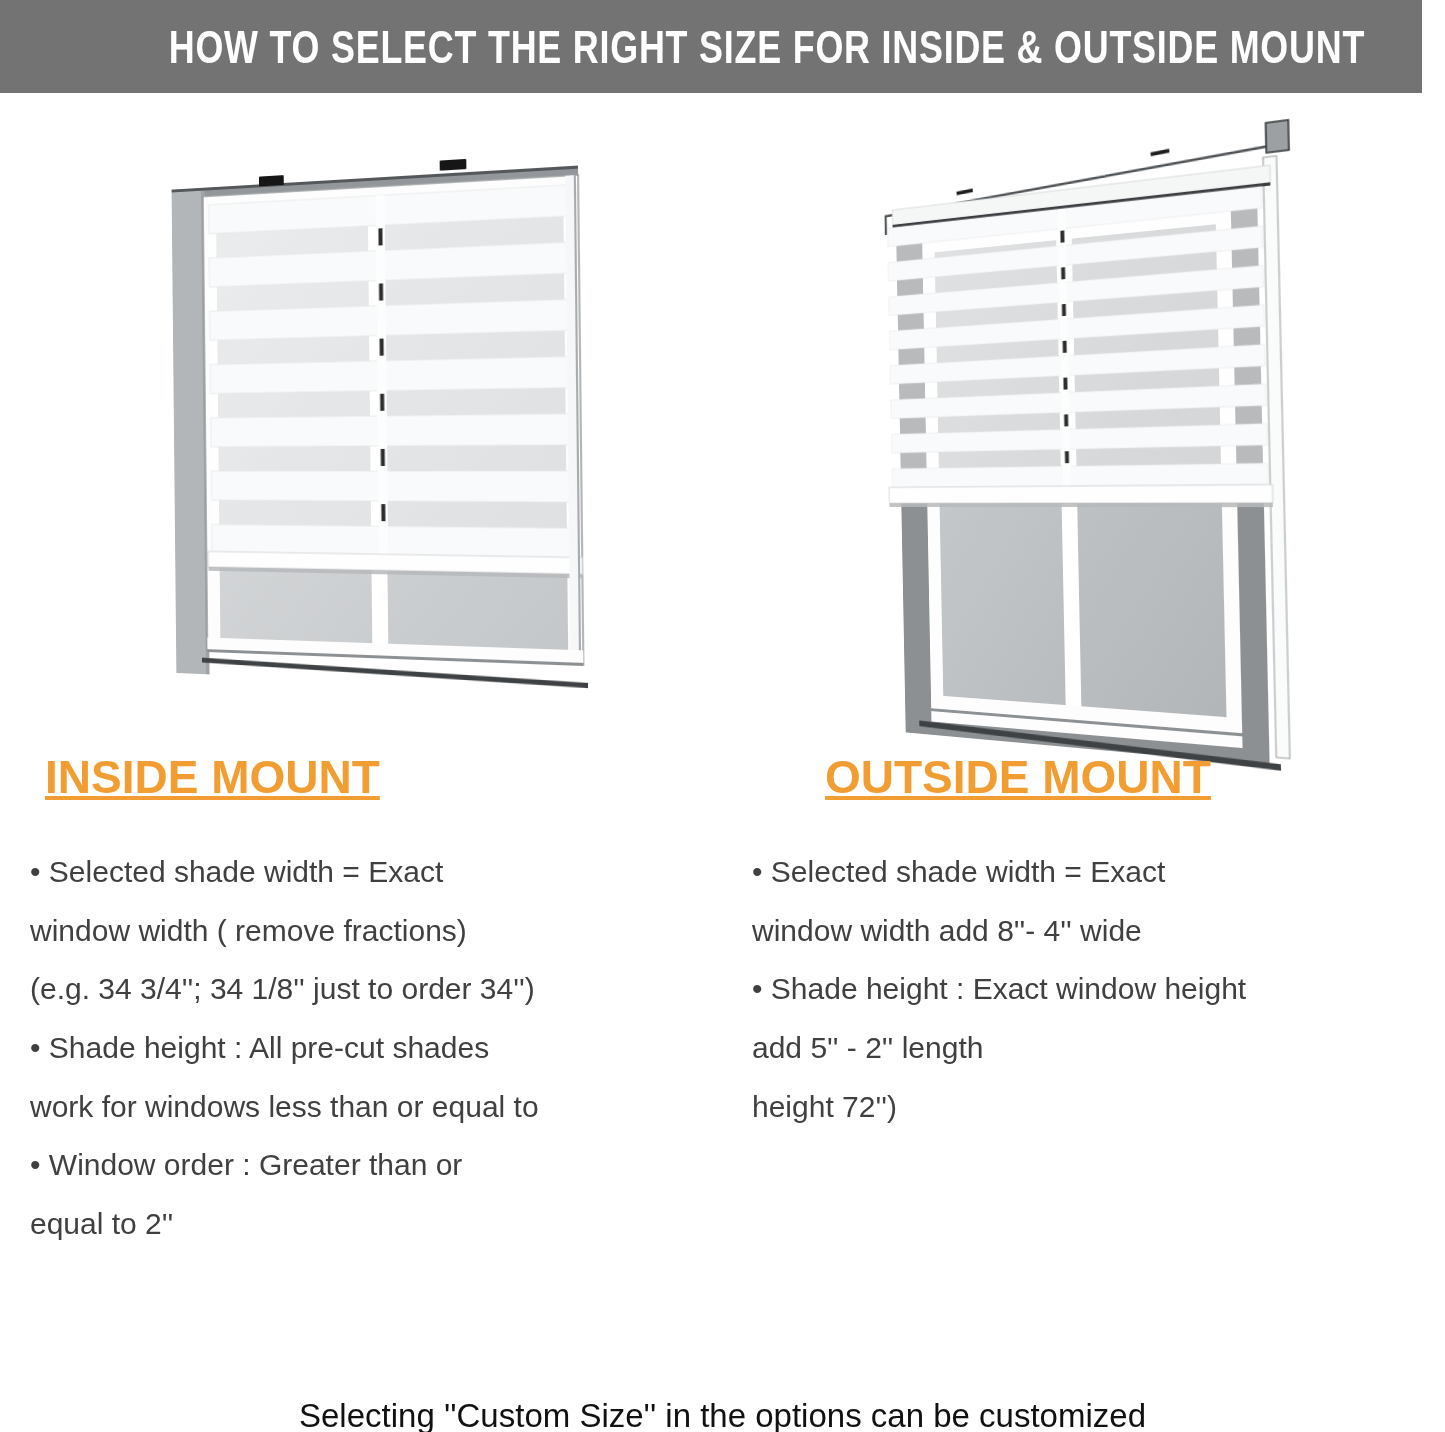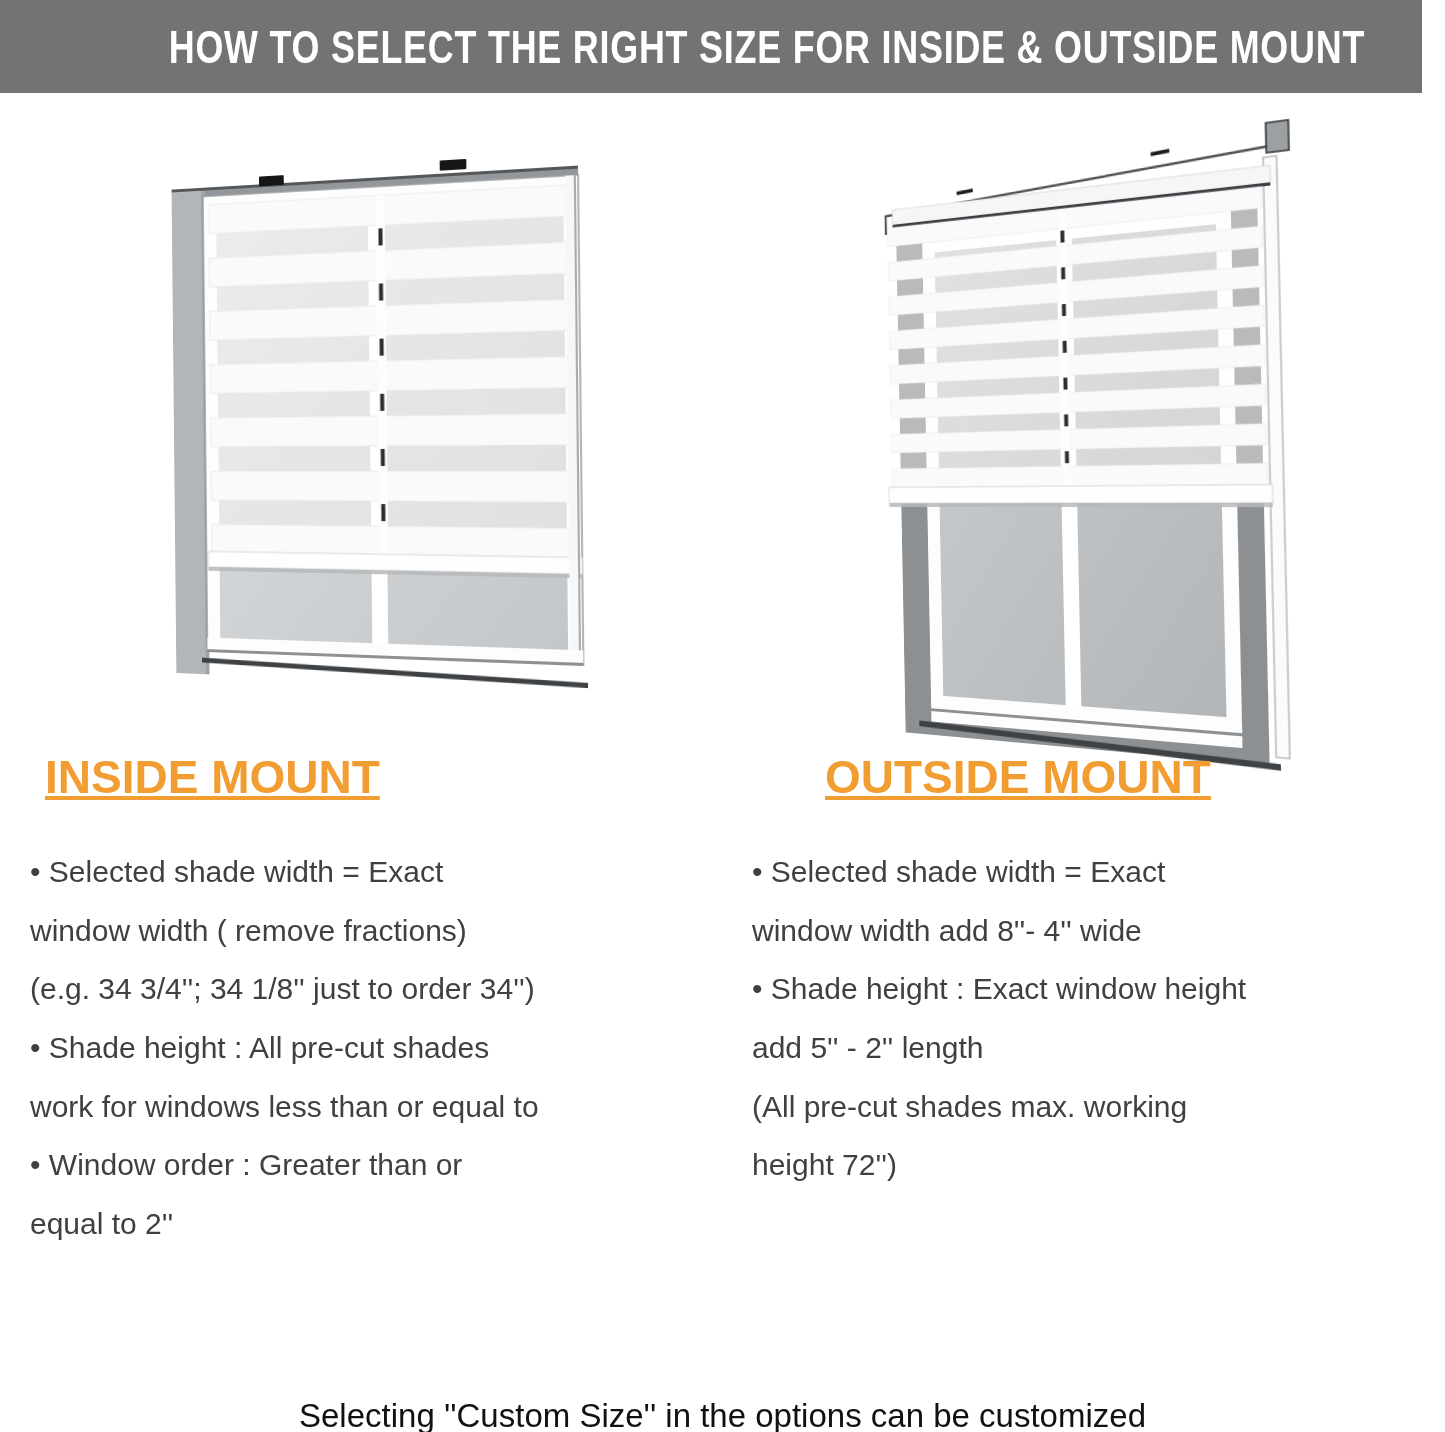--- a/index.html
+++ b/index.html
@@ -186,19 +186,18 @@
       <div class="line">•  Shade height : All pre-cut shades</div>
       <div class="line">work for windows less than or equal to</div>
       <div class="line">•  Window order : Greater than or</div>
       <div class="line">equal to 2''</div>
     </div>
   <div class="col col-right">
       <div class="line">•  Selected shade width = Exact</div>
       <div class="line">window width add 8''- 4'' wide</div>
       <div class="line">•  Shade height : Exact window height</div>
       <div class="line">add 5'' - 2'' length</div>
-      <div class="line">(All pre-cut shades max. working</div>
       <div class="line">height 72'')</div>
     </div>
 
   <div class="footer-note">Selecting ''Custom Size'' in the options can be customized</div>
 
 </div>
 
 </body></html>

